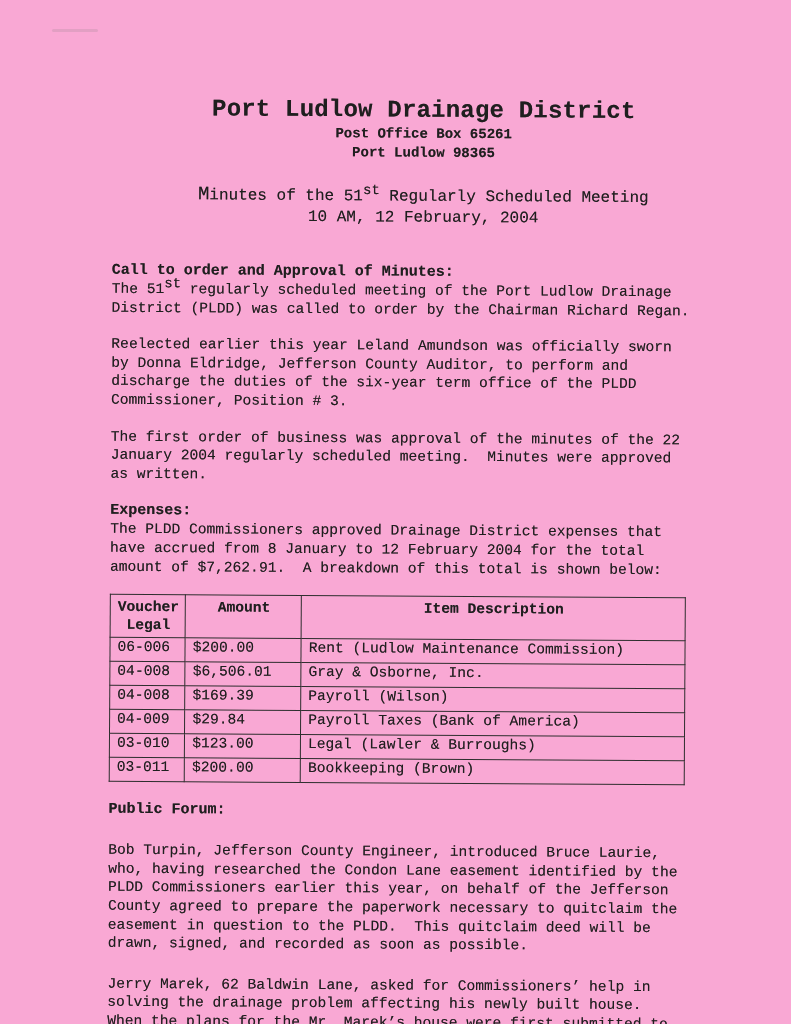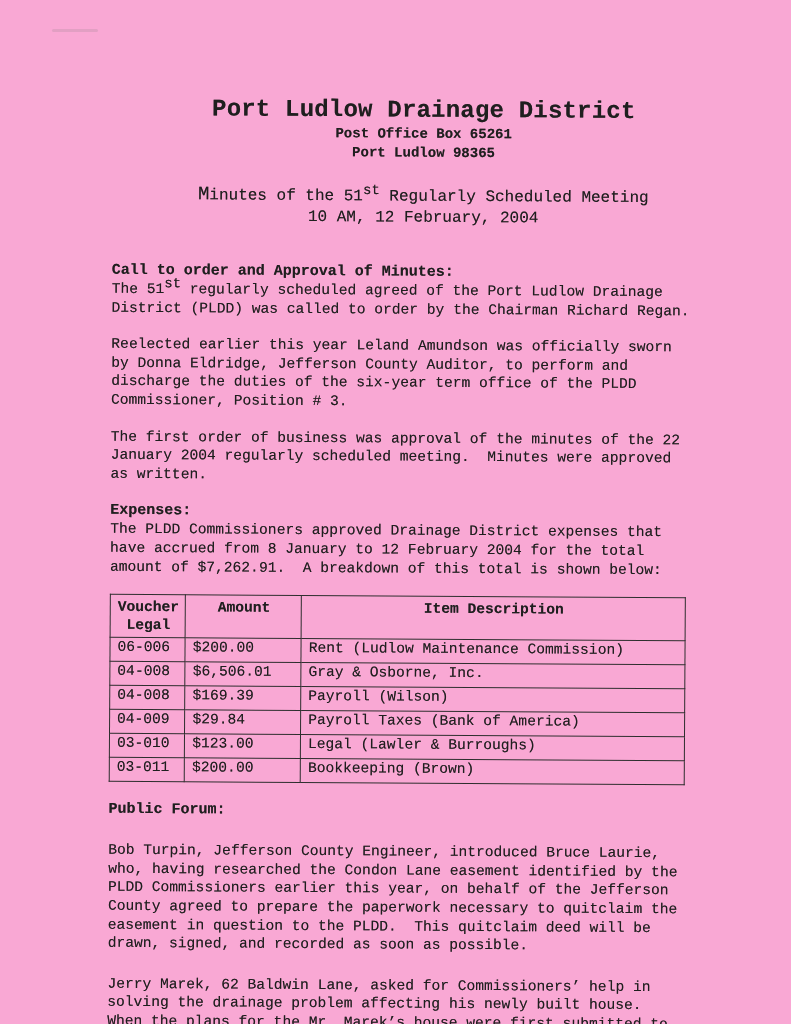--- a/index.html
+++ b/index.html
@@ -119,21 +119,21 @@
         <div class="doc-title">Port Ludlow Drainage District</div>
         <div class="doc-addr">Post Office Box 65261</div>
         <div class="doc-addr">Port Ludlow 98365</div>
         <div class="meeting-block">
           <div><span class="firstcap">M</span><span>inutes of the 51</span><sup class="ord">st</sup><span> Regularly Scheduled Meeting</span></div>
           <div>10 AM, 12 February, 2004</div>
         </div>
       </div>
 
       <h3 class="section-heading mt-sec">Call to order and Approval of Minutes:</h3>
-      <p class="para mt-none"><span>The 51</span><sup class="ord">st</sup><span> regularly scheduled agreed of the Port Ludlow Drainage District (PLDD) was called to order by the Chairman Richard Regan.</span></p>
+      <p class="para mt-none"><span>The 51</span><sup class="ord">st</sup><span> regularly scheduled meeting of the Port Ludlow Drainage District (PLDD) was called to order by the Chairman Richard Regan.</span></p>
       <p class="para mt-para">Reelected earlier this year Leland Amundson was officially sworn by Donna Eldridge, Jefferson County Auditor, to perform and discharge the duties of the six-year term office of the PLDD Commissioner, Position # 3.</p>
       <p class="para mt-para">The first order of business was approval of the minutes of the 22 January 2004 regularly scheduled meeting.  Minutes were approved as written.</p>
 
       <h3 class="section-heading mt-para">Expenses:</h3>
       <p class="para mt-none">The PLDD Commissioners approved Drainage District expenses that have accrued from 8 January to 12 February 2004 for the total amount of $7,262.91.  A breakdown of this total is shown below:</p>
 
       <table class="expenses">
         <colgroup>
           <col class="c-voucher">
           <col class="c-amount">

